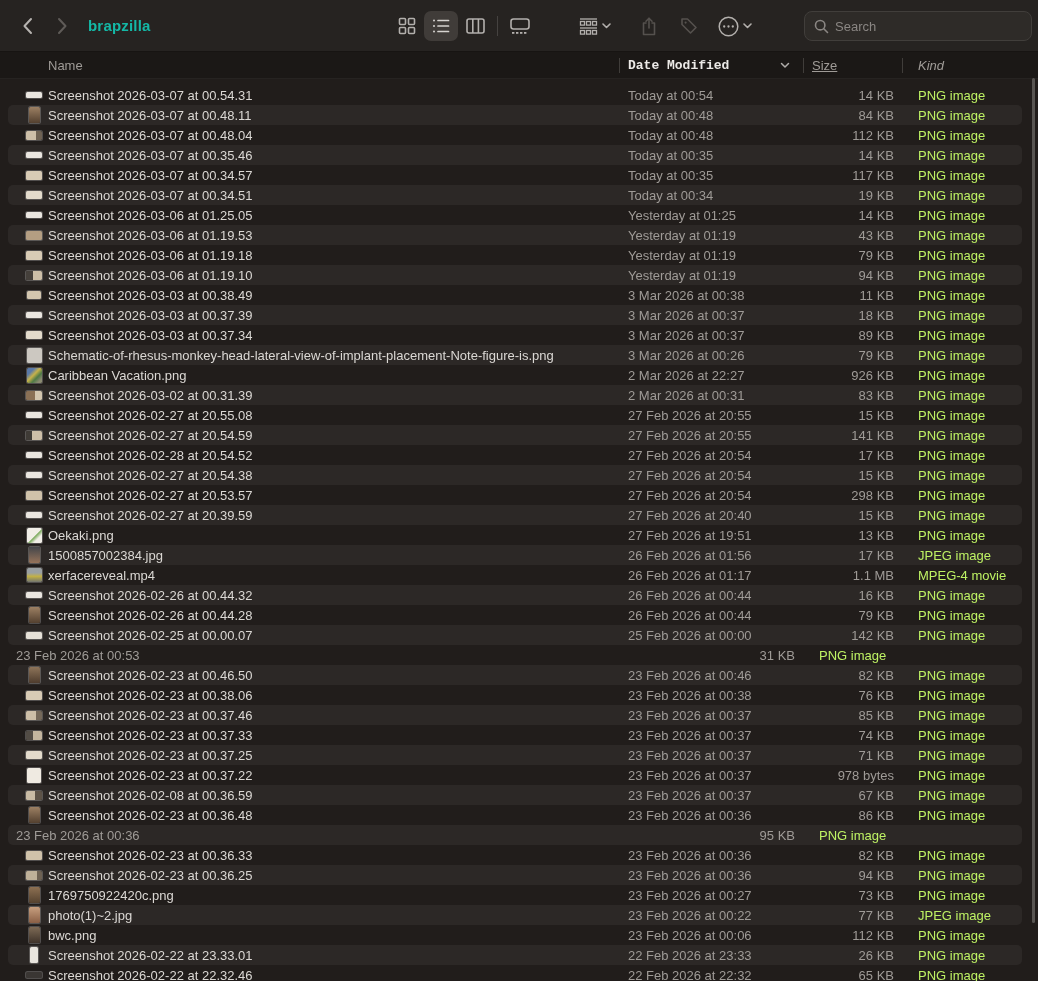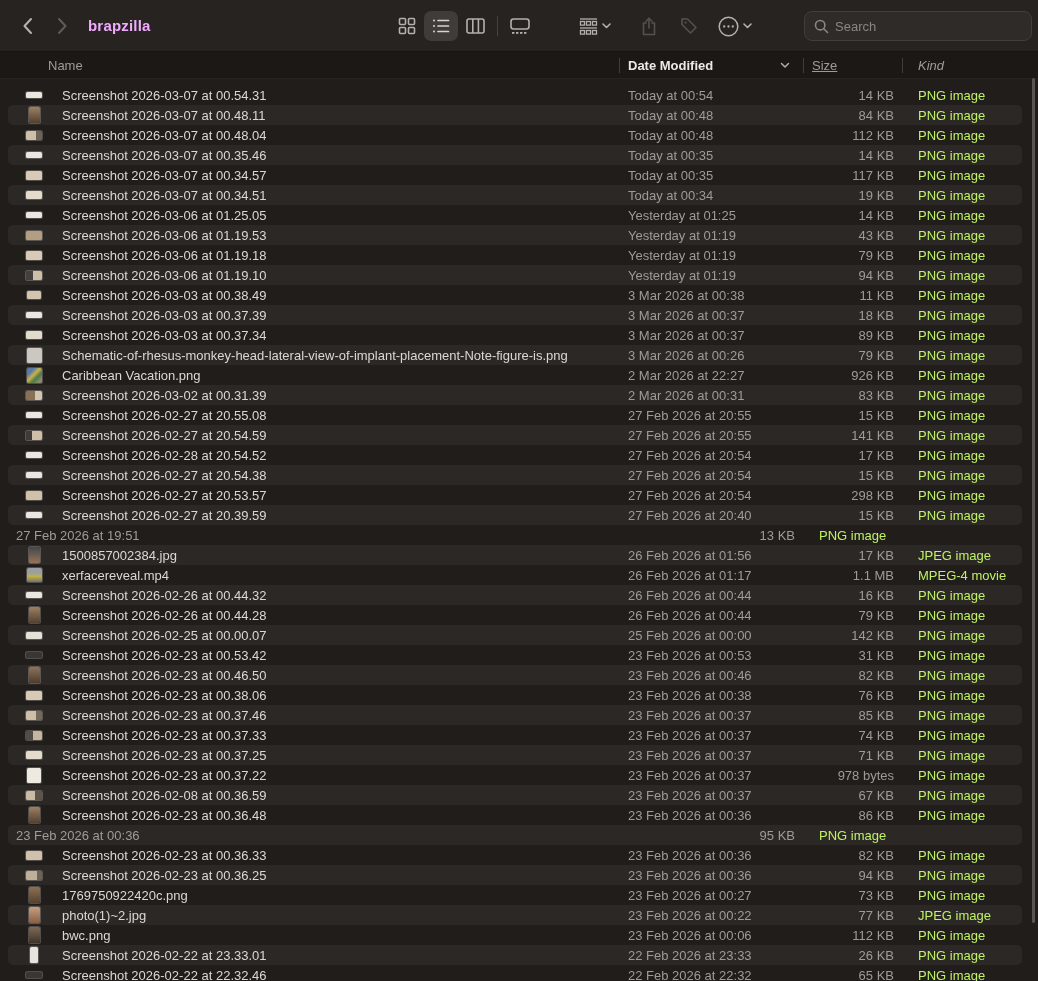--- a/index.html
+++ b/index.html
@@ -4,57 +4,57 @@
 <style>
   * { box-sizing: border-box; margin: 0; padding: 0; }
   html,body { width:1038px; height:981px; overflow:hidden; }
   body { font-family:"Liberation Sans", sans-serif; background:#211d1b; color:#dbd8d4; }
   .window { position:relative; width:1038px; height:981px; overflow:hidden; }
 
   
   .toolbar { position:relative; height:52px; background:#262321; border-bottom:1px solid #171412; display:flex; align-items:center; }
   .nav-btns { display:flex; align-items:center; margin-left:18px; gap:16px; }
   .nav-btn { background:none; border:none; padding:2px 4px; cursor:pointer; display:flex; align-items:center; }
-  .win-title { margin-left:16px; font-size:15px; font-weight:bold; color:#f0abfc; letter-spacing:.2px; }
+  .win-title { margin-left:16px; font-size:15px; font-weight:bold; color:#14b8a6; letter-spacing:.2px; }
 
   .view-group { position:absolute; left:390px; top:10px; height:32px; display:flex; align-items:center; }
   .view-btn { width:34px; height:30px; border:none; background:transparent; border-radius:7px; display:flex; align-items:center; justify-content:center; cursor:pointer; }
   .view-btn.selected { background:#403c39; }
   .vdivider { width:1px; height:20px; background:#454240; margin:0 5px; }
 
   .tb-btn { position:absolute; top:10px; height:32px; border:none; background:transparent; display:flex; align-items:center; justify-content:center; gap:4px; cursor:pointer; }
   .tb-group { left:572px; width:46px; }
   .tb-share { left:632px; width:34px; }
   .tb-tag   { left:672px; width:34px; }
   .tb-more  { left:710px; width:50px; }
 
   .search-box { position:absolute; left:804px; top:11px; width:228px; height:30px; background:#2e2b28; border:1px solid #413e3b; border-radius:8px; display:flex; align-items:center; padding:0 9px; }
   .search-input { flex:1; background:transparent; border:none; outline:none; color:#d8d5d2; font-size:13px; margin-left:6px; font-family:"Liberation Sans",sans-serif; }
   .search-input::placeholder { color:#8a8683; }
 
   
   .col-header { position:relative; height:27px; background:#1b1816; border-bottom:1px solid rgba(255,255,255,0.05);
                 display:grid; grid-template-columns:620px 184px 99px auto; align-items:center; font-size:13px; color:#9f9b97; }
   .col-header .ch-name { padding-left:48px; }
-  .col-header .ch-date { padding-left:8px; color:#eceae7; font-weight:bold; display:flex; align-items:center; }
+  .col-header .ch-date { padding-left:8px; color:#eceae7; font-weight:bold; display:flex; align-items:center;font-family:Liberation Mono, monospace; }
   .ch-date .sort-ico { margin-left:auto; margin-right:14px; display:flex; }
   .col-header .ch-size { padding-left:8px;text-decoration:underline; }
   .col-header .ch-kind { padding-left:15px;font-style:italic; }
   .col-div { position:absolute; top:6px; width:1px; height:15px; background:#403d3a; }
   .col-div.d1 { left:619px; } .col-div.d2 { left:803px; } .col-div.d3 { left:902px; }
 
   
   .file-list { position:relative; padding-top:6px; height:902px; overflow:hidden; }
   .row { height:20px; margin:0 16px 0 8px; border-radius:5px; display:grid; grid-template-columns:612px 184px 99px auto; align-items:center; font-size:13px; cursor:default; }
   .row:nth-child(even) { background:rgba(255,255,255,0.05); }
   .cell { white-space:nowrap; overflow:hidden; }
   .cell.name { display:flex; align-items:center; padding-left:18px; color:#dbd8d4; }
   .icon-wrap { width:16px; min-width:16px; height:18px; display:flex; align-items:center; justify-content:center; }
   .thumb { border-radius:1.5px; box-shadow:0 0 0 1px rgba(255,255,255,0.22); }
-  .fname { margin-left:20px; }
+  .fname { margin-left:6px; }
   .cell.date { padding-left:8px; color:#9f9b97; }
   .cell.size { padding-right:9px; text-align:right; color:#9f9b97; }
   .cell.kind { padding-left:15px; color:#bef264; }
 
   
   .scrollbar-thumb { position:absolute; right:3px; top:78px; width:3px; height:845px; border-radius:2px; background:rgba(135,131,127,0.55); }
 
   svg { display:block; }
 </style>
 </head>
@@ -473,20 +473,26 @@
             <span class="thumb" style="width: 16px; height: 6px; background: rgb(234, 230, 224);"></span>
           </span>
         <span class="fname">Screenshot 2026-02-27 at 20.39.59</span>
       </div>
       <div class="cell date">27 Feb 2026 at 20:40</div>
       <div class="cell size">15 KB</div>
       <div class="cell kind">PNG image</div>
     </div>
 
     <div class="row">
+      <div class="cell name">
+        <span class="icon-wrap">
+            <span class="thumb" style="width: 15px; height: 15px; background: linear-gradient(135deg, rgb(241, 238, 231) 50%, rgb(124, 171, 94) 55%, rgb(241, 238, 231) 72%);"></span>
+          </span>
+        <span class="fname">Oekaki.png</span>
+      </div>
       <div class="cell date">27 Feb 2026 at 19:51</div>
       <div class="cell size">13 KB</div>
       <div class="cell kind">PNG image</div>
     </div>
 
     <div class="row">
       <div class="cell name">
         <span class="icon-wrap">
             <span class="thumb" style="width: 11px; height: 16px; background: linear-gradient(rgb(68, 70, 74), rgb(150, 115, 90));"></span>
           </span>
@@ -539,26 +545,20 @@
             <span class="thumb" style="width: 16px; height: 7px; background: rgb(230, 225, 216);"></span>
           </span>
         <span class="fname">Screenshot 2026-02-25 at 00.00.07</span>
       </div>
       <div class="cell date">25 Feb 2026 at 00:00</div>
       <div class="cell size">142 KB</div>
       <div class="cell kind">PNG image</div>
     </div>
 
     <div class="row">
-      <div class="cell name">
-        <span class="icon-wrap">
-            <span class="thumb" style="width: 16px; height: 6px; background: rgb(58, 54, 51);"></span>
-          </span>
-        <span class="fname">Screenshot 2026-02-23 at 00.53.42</span>
-      </div>
       <div class="cell date">23 Feb 2026 at 00:53</div>
       <div class="cell size">31 KB</div>
       <div class="cell kind">PNG image</div>
     </div>
 
     <div class="row">
       <div class="cell name">
         <span class="icon-wrap">
             <span class="thumb" style="width: 11px; height: 16px; background: linear-gradient(rgb(141, 116, 89), rgb(78, 60, 45));"></span>
           </span>

